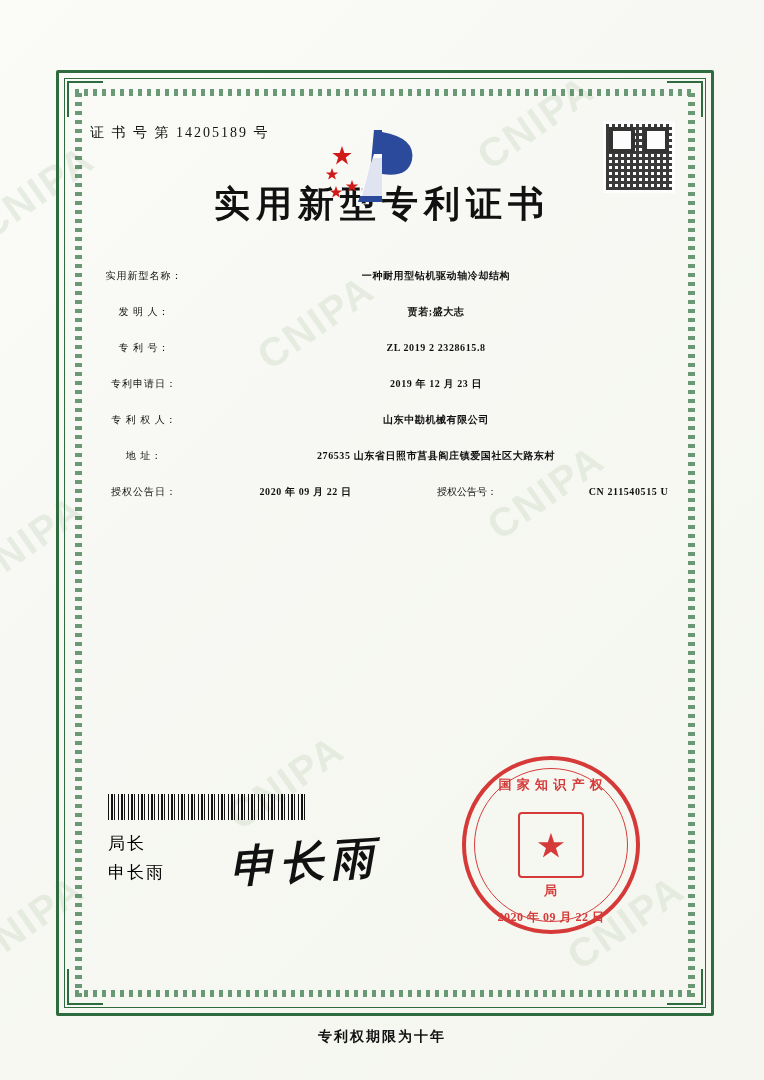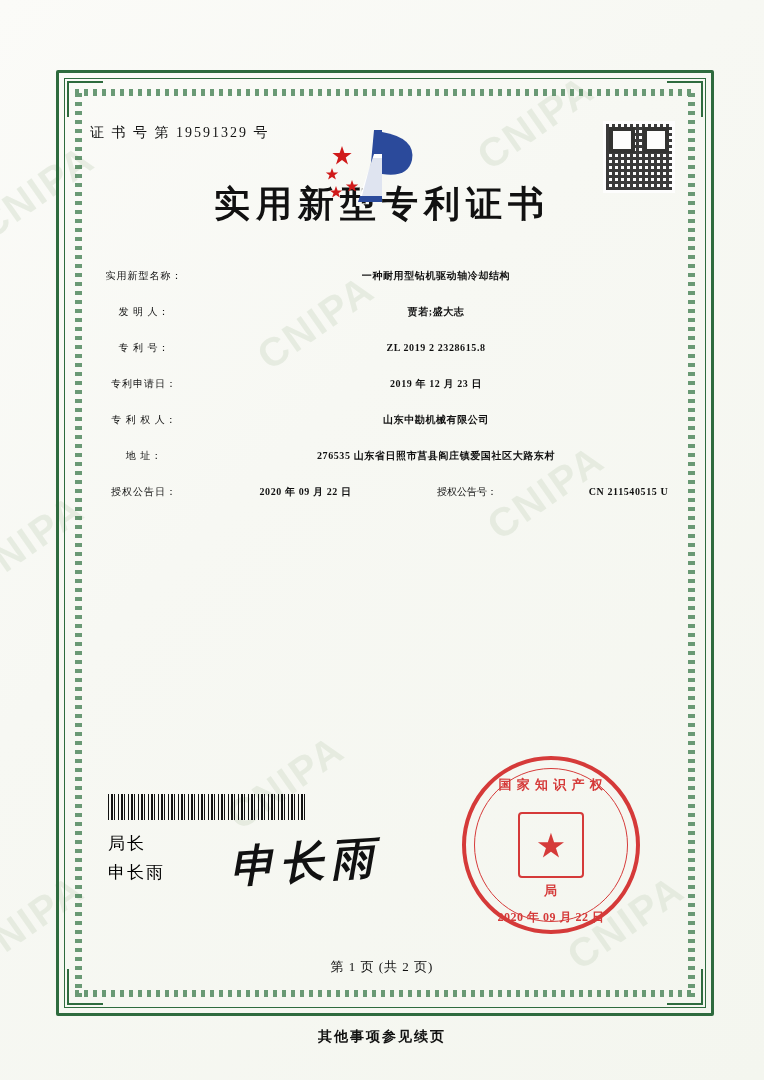--- a/index.html
+++ b/index.html
@@ -299,21 +299,21 @@
     <div class="border-inner"></div>
     <div class="border-pattern"></div>
     <div class="corner tl"></div>
     <div class="corner tr"></div>
     <div class="corner bl"></div>
     <div class="corner br"></div>
   </div>
 
   <div class="content">
 
-    <div class="cert-no">证 书 号 第 19591329 号</div>
+    <div class="cert-no">证 书 号 第 14205189 号</div>
 
     <div class="emblem">
       <svg width="140" height="90" viewBox="0 0 140 90">
         <path d="M62 6 L70 6 L70 72 L56 72 Z" fill="#2b4a9b"></path>
         <path d="M70 8 Q104 14 100 36 Q96 54 70 50 Z" fill="#2b4a9b"></path>
         <path d="M62 30 L70 30 L70 72 L48 72 Z" fill="#ffffff"></path>
         <path d="M60 34 L70 34 L70 72 L50 72 Z" fill="#2b4a9b" opacity="0.15"></path>
         <g fill="#d01a1a">
           <polygon points="30,22 32.4,29 39.6,29 33.8,33.4 36,40.4 30,36 24,40.4 26.2,33.4 20.4,29 27.6,29"></polygon>
           <polygon points="20,44 21.6,48.4 26.2,48.4 22.5,51.2 23.9,55.6 20,52.9 16.1,55.6 17.5,51.2 13.8,48.4 18.4,48.4"></polygon>
@@ -380,19 +380,18 @@
     <div class="sig-script">申长雨</div>
 
     <div class="seal">
       <div class="seal-inner"></div>
       <div class="seal-text top">国 家 知 识 产 权</div>
       <div class="seal-star">★</div>
       <div class="seal-text bottom">局</div>
       <div class="seal-date">2020 年 09 月 22 日</div>
     </div>
 
-    <div class="page-num">第 1 页 (共 2 页)</div>
 
   </div>
 
-  <div class="footnote">其他事项参见续页</div>
+  <div class="footnote">专利权期限为十年</div>
 
 </div>
 
 </body></html>

